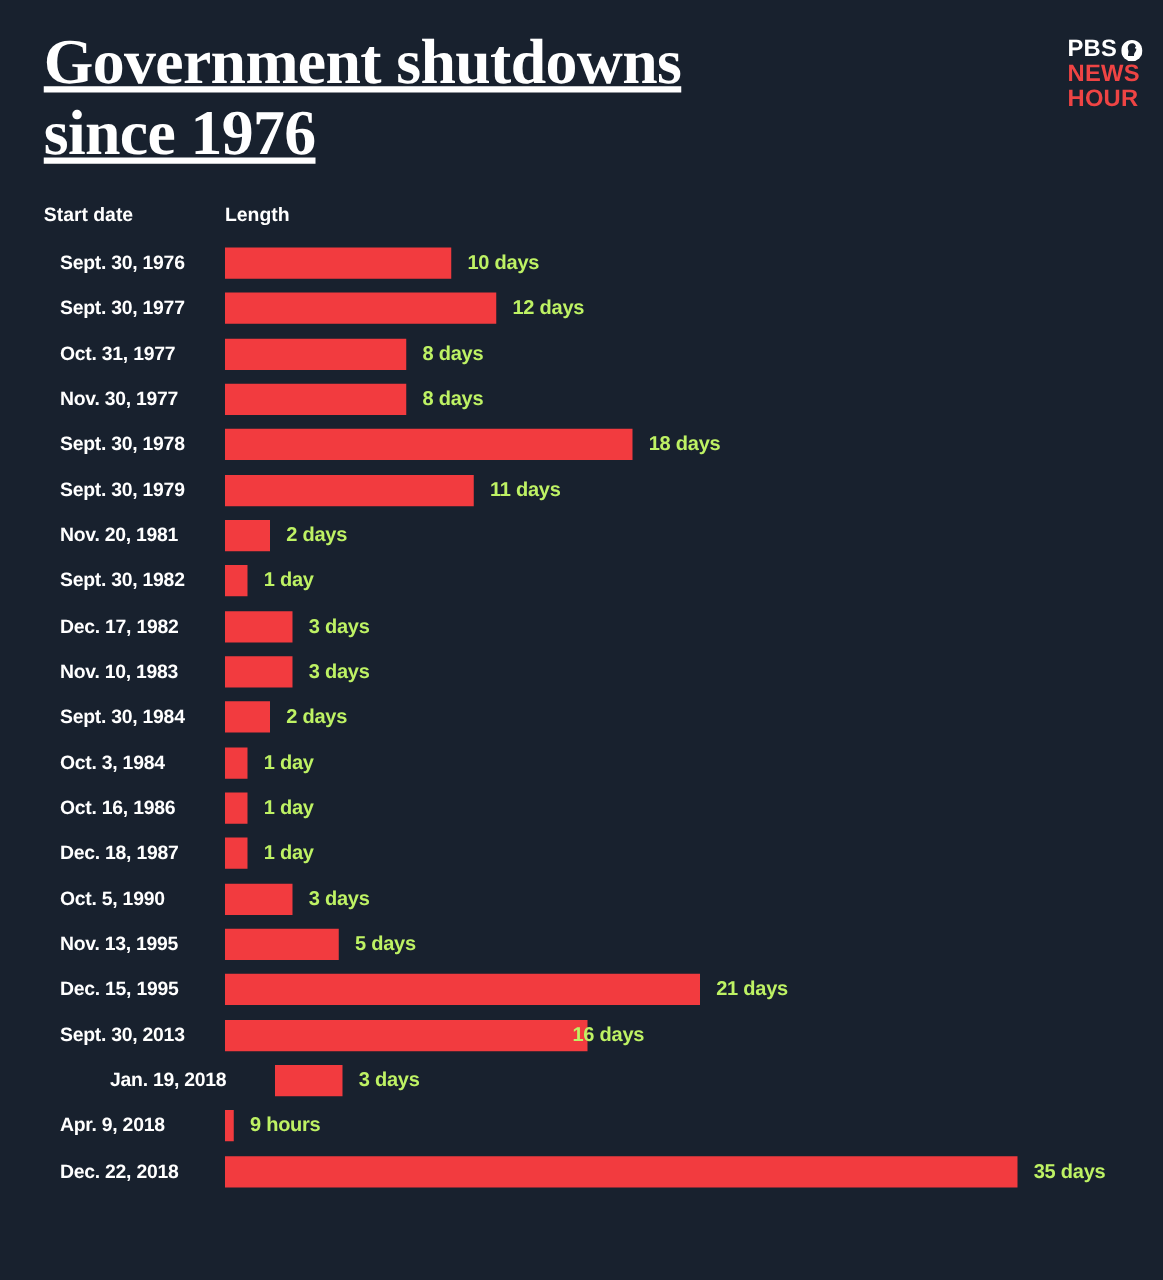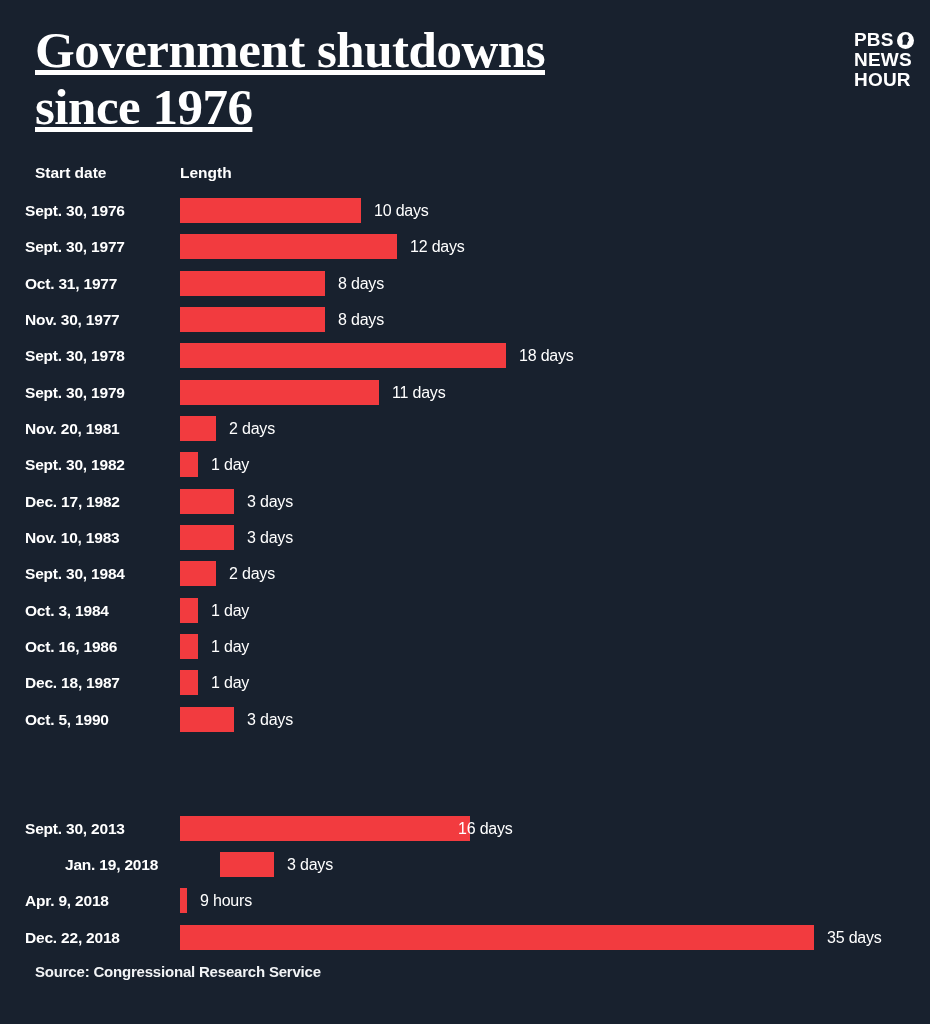--- a/index.html
+++ b/index.html
@@ -30,21 +30,21 @@
     position: absolute;
     left: 854px;
     top: 30px;
     font-weight: bold;
     font-size: 19px;
     line-height: 20px;
     letter-spacing: 0.2px;
   }
   .logo-line { display: flex; align-items: center; gap: 2px; }
   .logo-pbs { color: #ffffff; }
-  .logo-red { color: #ffffff; }
+  .logo-red { color: #ef4444; }
   .pbs-head-icon { display: inline-block; margin-left: 1px; }
   .col-headers {
     position: absolute;
     top: 164px;
     left: 0;
     width: 100%;
     font-size: 15.5px;
     font-weight: bold;
     color: #ffffff;
   }
@@ -53,44 +53,44 @@
   .rows {
     position: absolute;
     top: 198px;
     left: 0;
     width: 100%;
     height: 760px;
   }
   .row { position: absolute; left: 0; width: 100%; height: 25px; }
   .row .date {
     position: absolute;
-    left: 25px;
+    left: 48px;
     top: 0;
     line-height: 25px;
     font-size: 15.5px;
     font-weight: bold;
     letter-spacing: -0.2px;
     color: #ffffff;
     white-space: nowrap;
   }
   .row .bar {
     position: absolute;
     left: 180px;
     top: 0;
     height: 25px;
     background: #f23b3f;
   }
   .row .val {
     position: absolute;
     top: 0;
     line-height: 25px;
     font-size: 16px;
-    font-weight: normal;
+    font-weight: bold;
     letter-spacing: -0.2px;
-    color: #ffffff;
+    color: #bef264;
     white-space: nowrap;
   }
   .source {
     position: absolute;
     left: 35px;
     top: 963px;
     font-size: 15px;
     font-weight: bold;
     letter-spacing: -0.2px;
     color: #f2f4f6;
@@ -208,21 +208,31 @@
       <div class="bar" style="width: 18px; background: rgb(242, 59, 63);"></div>
       <span class="val" style="left: 211px;">1 day</span>
     </div>
 
     <div class="row" style="top: 509px;">
       <span class="date">Oct. 5, 1990</span>
       <div class="bar" style="width: 54px; background: rgb(242, 59, 63);"></div>
       <span class="val" style="left: 247px;">3 days</span>
     </div>
 
-
+    <div class="row" style="top: 545px;">
+      <span class="date">Nov. 13, 1995</span>
+      <div class="bar" style="width: 91px; background: rgb(242, 59, 63);"></div>
+      <span class="val" style="left: 284px;">5 days</span>
+    </div>
+
+    <div class="row" style="top: 581px;">
+      <span class="date">Dec. 15, 1995</span>
+      <div class="bar" style="width: 380px; background: rgb(242, 59, 63);"></div>
+      <span class="val" style="left: 573px;">21 days</span>
+    </div>
 
     <div class="row" style="top: 618px;">
       <span class="date">Sept. 30, 2013</span>
       <div class="bar" style="width: 290px; background: rgb(242, 59, 63);"></div>
       <span class="val" style="left: 458px;">16 days</span>
     </div>
 
     <div class="row" style="top: 654px; margin-left: 40px;">
       <span class="date">Jan. 19, 2018</span>
       <div class="bar" style="width: 54px; background: rgb(242, 59, 63);"></div>
@@ -235,15 +245,14 @@
       <span class="val" style="left: 200px;">9 hours</span>
     </div>
 
     <div class="row" style="top: 727px;">
       <span class="date">Dec. 22, 2018</span>
       <div class="bar" style="width: 634px; background: rgb(242, 59, 63);"></div>
       <span class="val" style="left: 827px;">35 days</span>
     </div>
   </div>
 
-  <div class="source">Source: Congressional Research Service</div>
 
 </div>
 
 </body></html>

